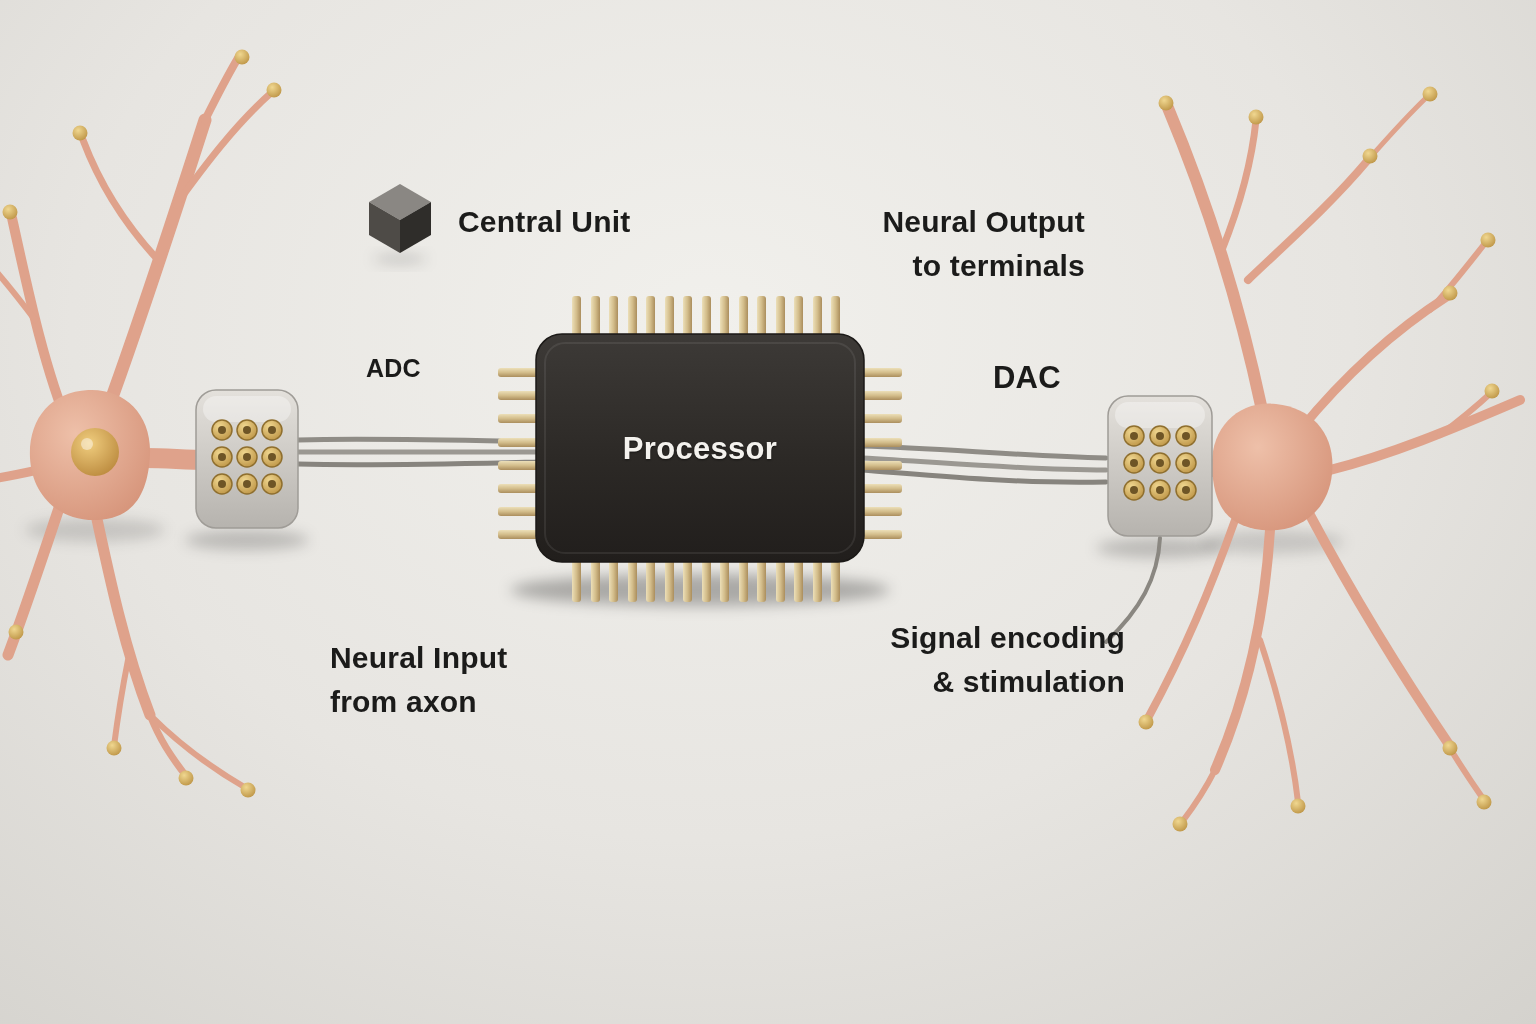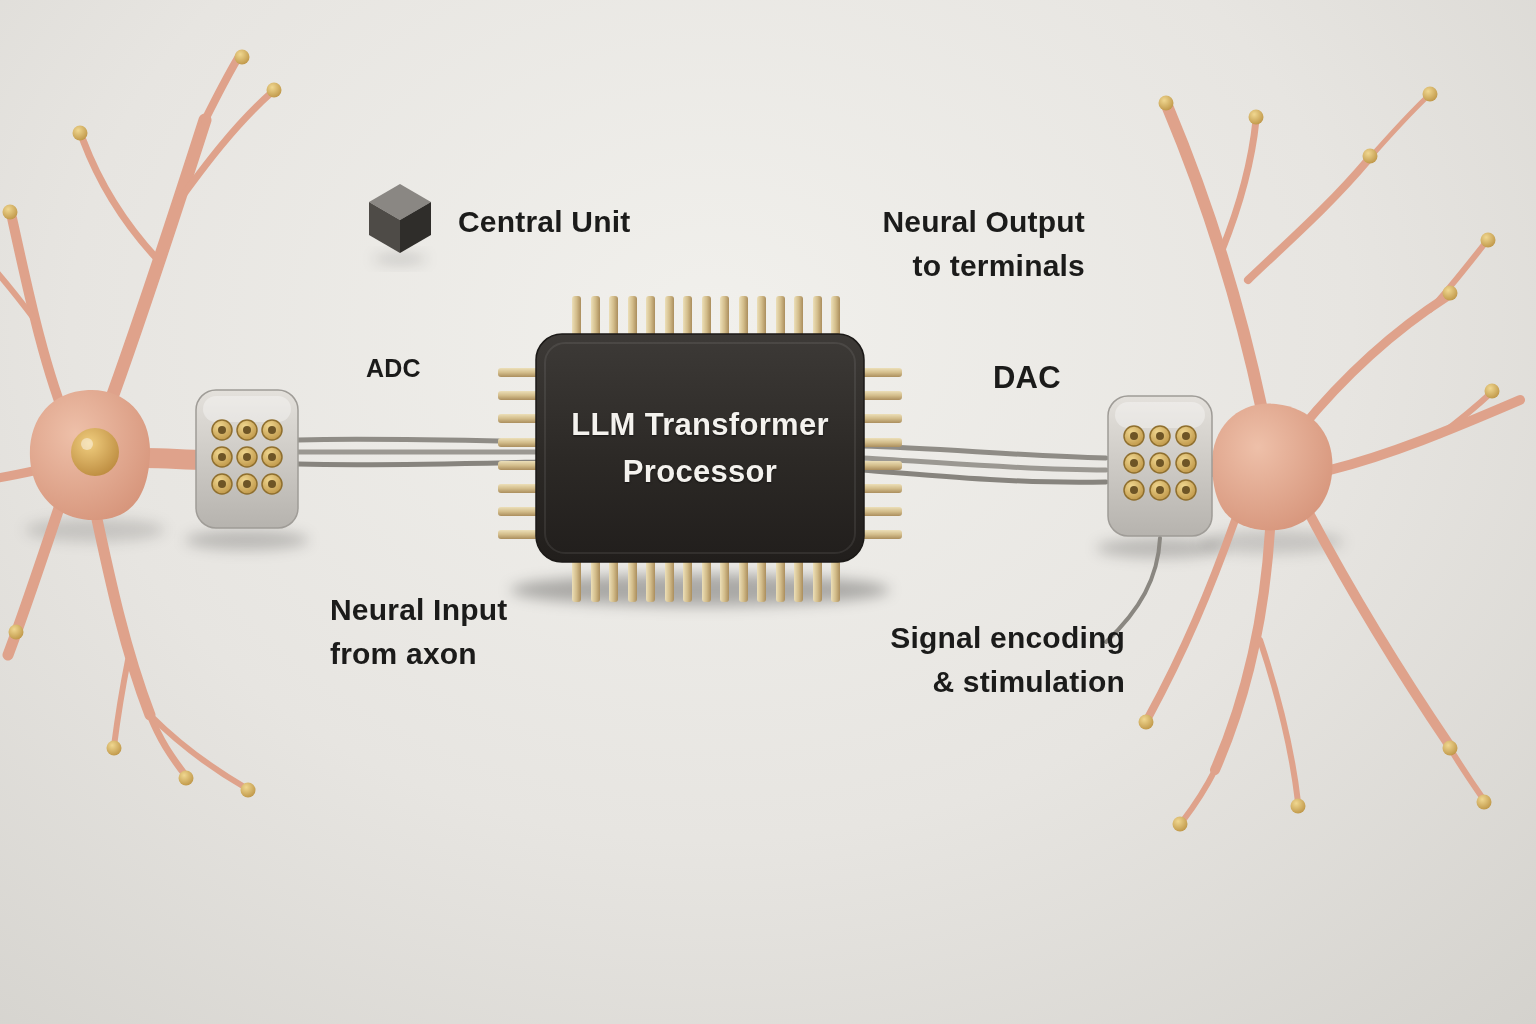--- a/index.html
+++ b/index.html
@@ -280,25 +280,24 @@
   <div class="label center" style="left:845px;top:200px;width:240px;">
     <div>Neural Output</div>
     <div>to terminals</div>
   </div>
 
   <div class="label" style="left:366px;top:346px;font-size:25px;">ADC</div>
 
   <div class="label" style="left:993px;top:346px;font-size:31px;margin-top:10px;">DAC</div>
 
   <div class="chip-label">
-    <div>LLM Transformer</div>
     <div>Processor</div>
   </div>
 
-  <div class="label" style="left:330px;top:588px;">
+  <div class="label" style="left:330px;top:636px;">
     <div>Neural Input</div>
     <div>from axon</div>
   </div>
 
   <div class="label center" style="left:845px;top:616px;width:280px;">
     <div>Signal encoding</div>
     <div>&amp; stimulation</div>
   </div>
 
 </div>

